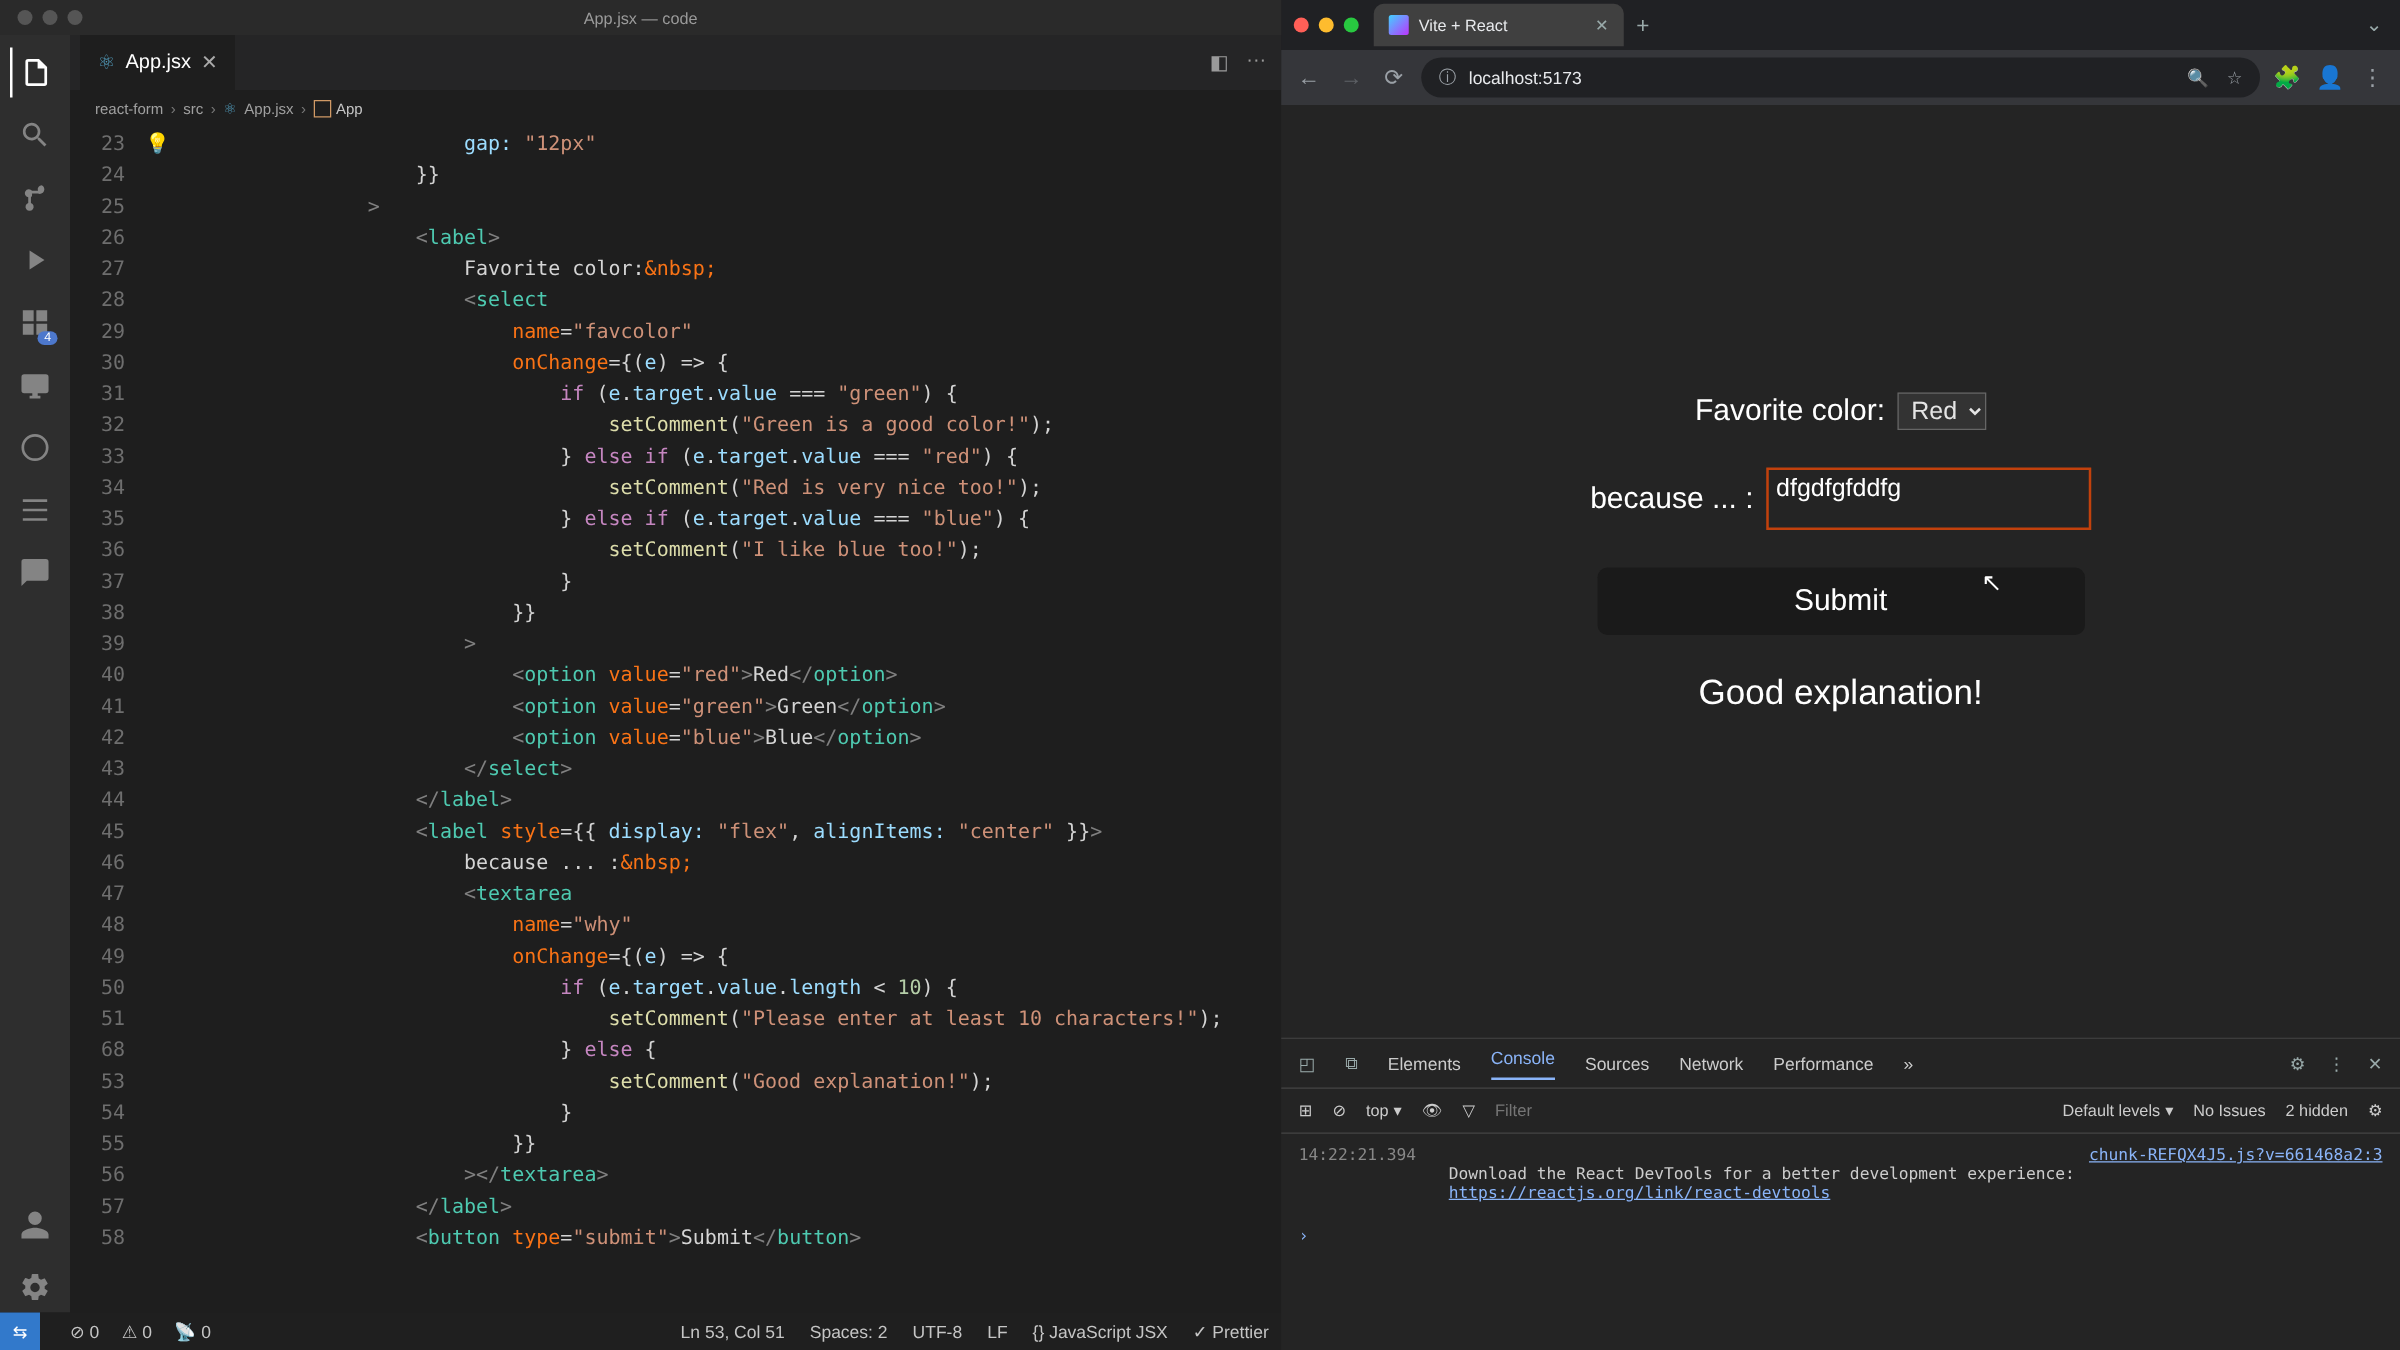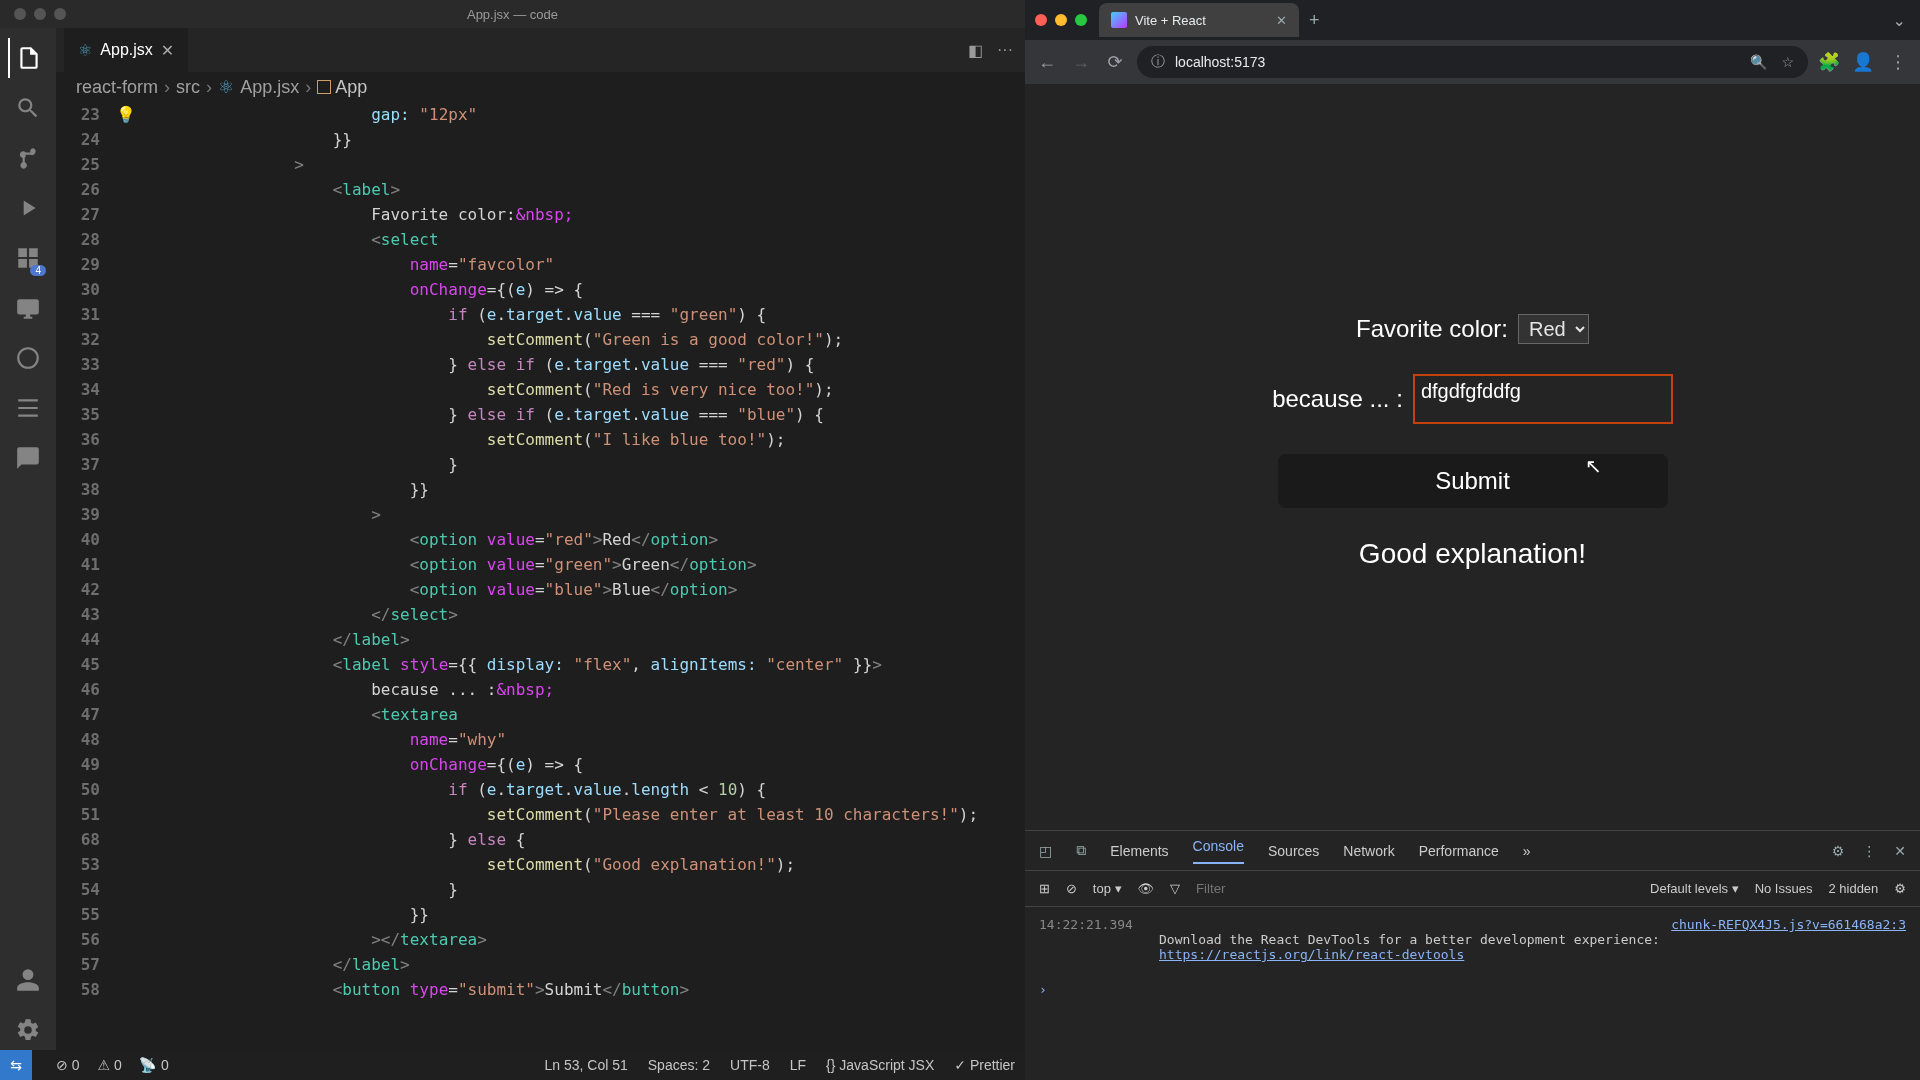--- a/index.html
+++ b/index.html
@@ -49,33 +49,33 @@
 }
 .tab {
   height: 44px; display: flex; align-items: center; gap: 8px;
   padding: 0 14px; background: #1e1e1e; color: #fff; font-size: 16px;
 }
 .tab .file-icon { color: #519aba; }
 .tab .close { color: #aaa; font-size: 16px; }
 .tabs-right { margin-left: auto; display: flex; gap: 14px; padding-right: 12px; color: #9a9a9a; }
 .breadcrumb {
   height: 30px; display: flex; align-items: center; gap: 6px;
-  padding-left: 20px; font-size: 18px; color: #a0a0a0;
+  padding-left: 20px; font-size: 12px; color: #a0a0a0;
   background: #1e1e1e;
 }
 .breadcrumb .chev { color: #777; }
 .bc-method { color: #c5c5c5; display: flex; align-items: center; gap: 4px; }
 .bc-cube { width: 14px; height: 14px; border: 1px solid #d19a66; }
 .code-scroll { flex: 1; overflow: hidden; display: flex; font-family: Menlo, monospace; font-size: 16px; line-height: 25px; }
-.gutter { width: 60px; text-align: right; color: #6e6e6e; padding-right: 16px; user-select: none; font-weight: bold; }
+.gutter { width: 60px; text-align: right; color: #6e6e6e; padding-right: 16px; user-select: none; }
 .glyph { width: 24px; }
 .lines { flex: 1; white-space: pre; color: #d4d4d4; }
 
 .c-tag { color: #4ec9b0; }
-.c-attr { color: #d946ef; }
+.c-attr { color: #f97316; }
 .c-str { color: #ce9178; }
 .c-kw { color: #c586c0; }
 .c-fn { color: #dcdcaa; }
 .c-var { color: #9cdcfe; }
 .c-num { color: #b5cea8; }
 .c-txt { color: #d4d4d4; }
 .c-ang { color: #808080; }
 .c-op { color: #d4d4d4; }
 .c-prop { color: #9cdcfe; }
 .statusbar {

